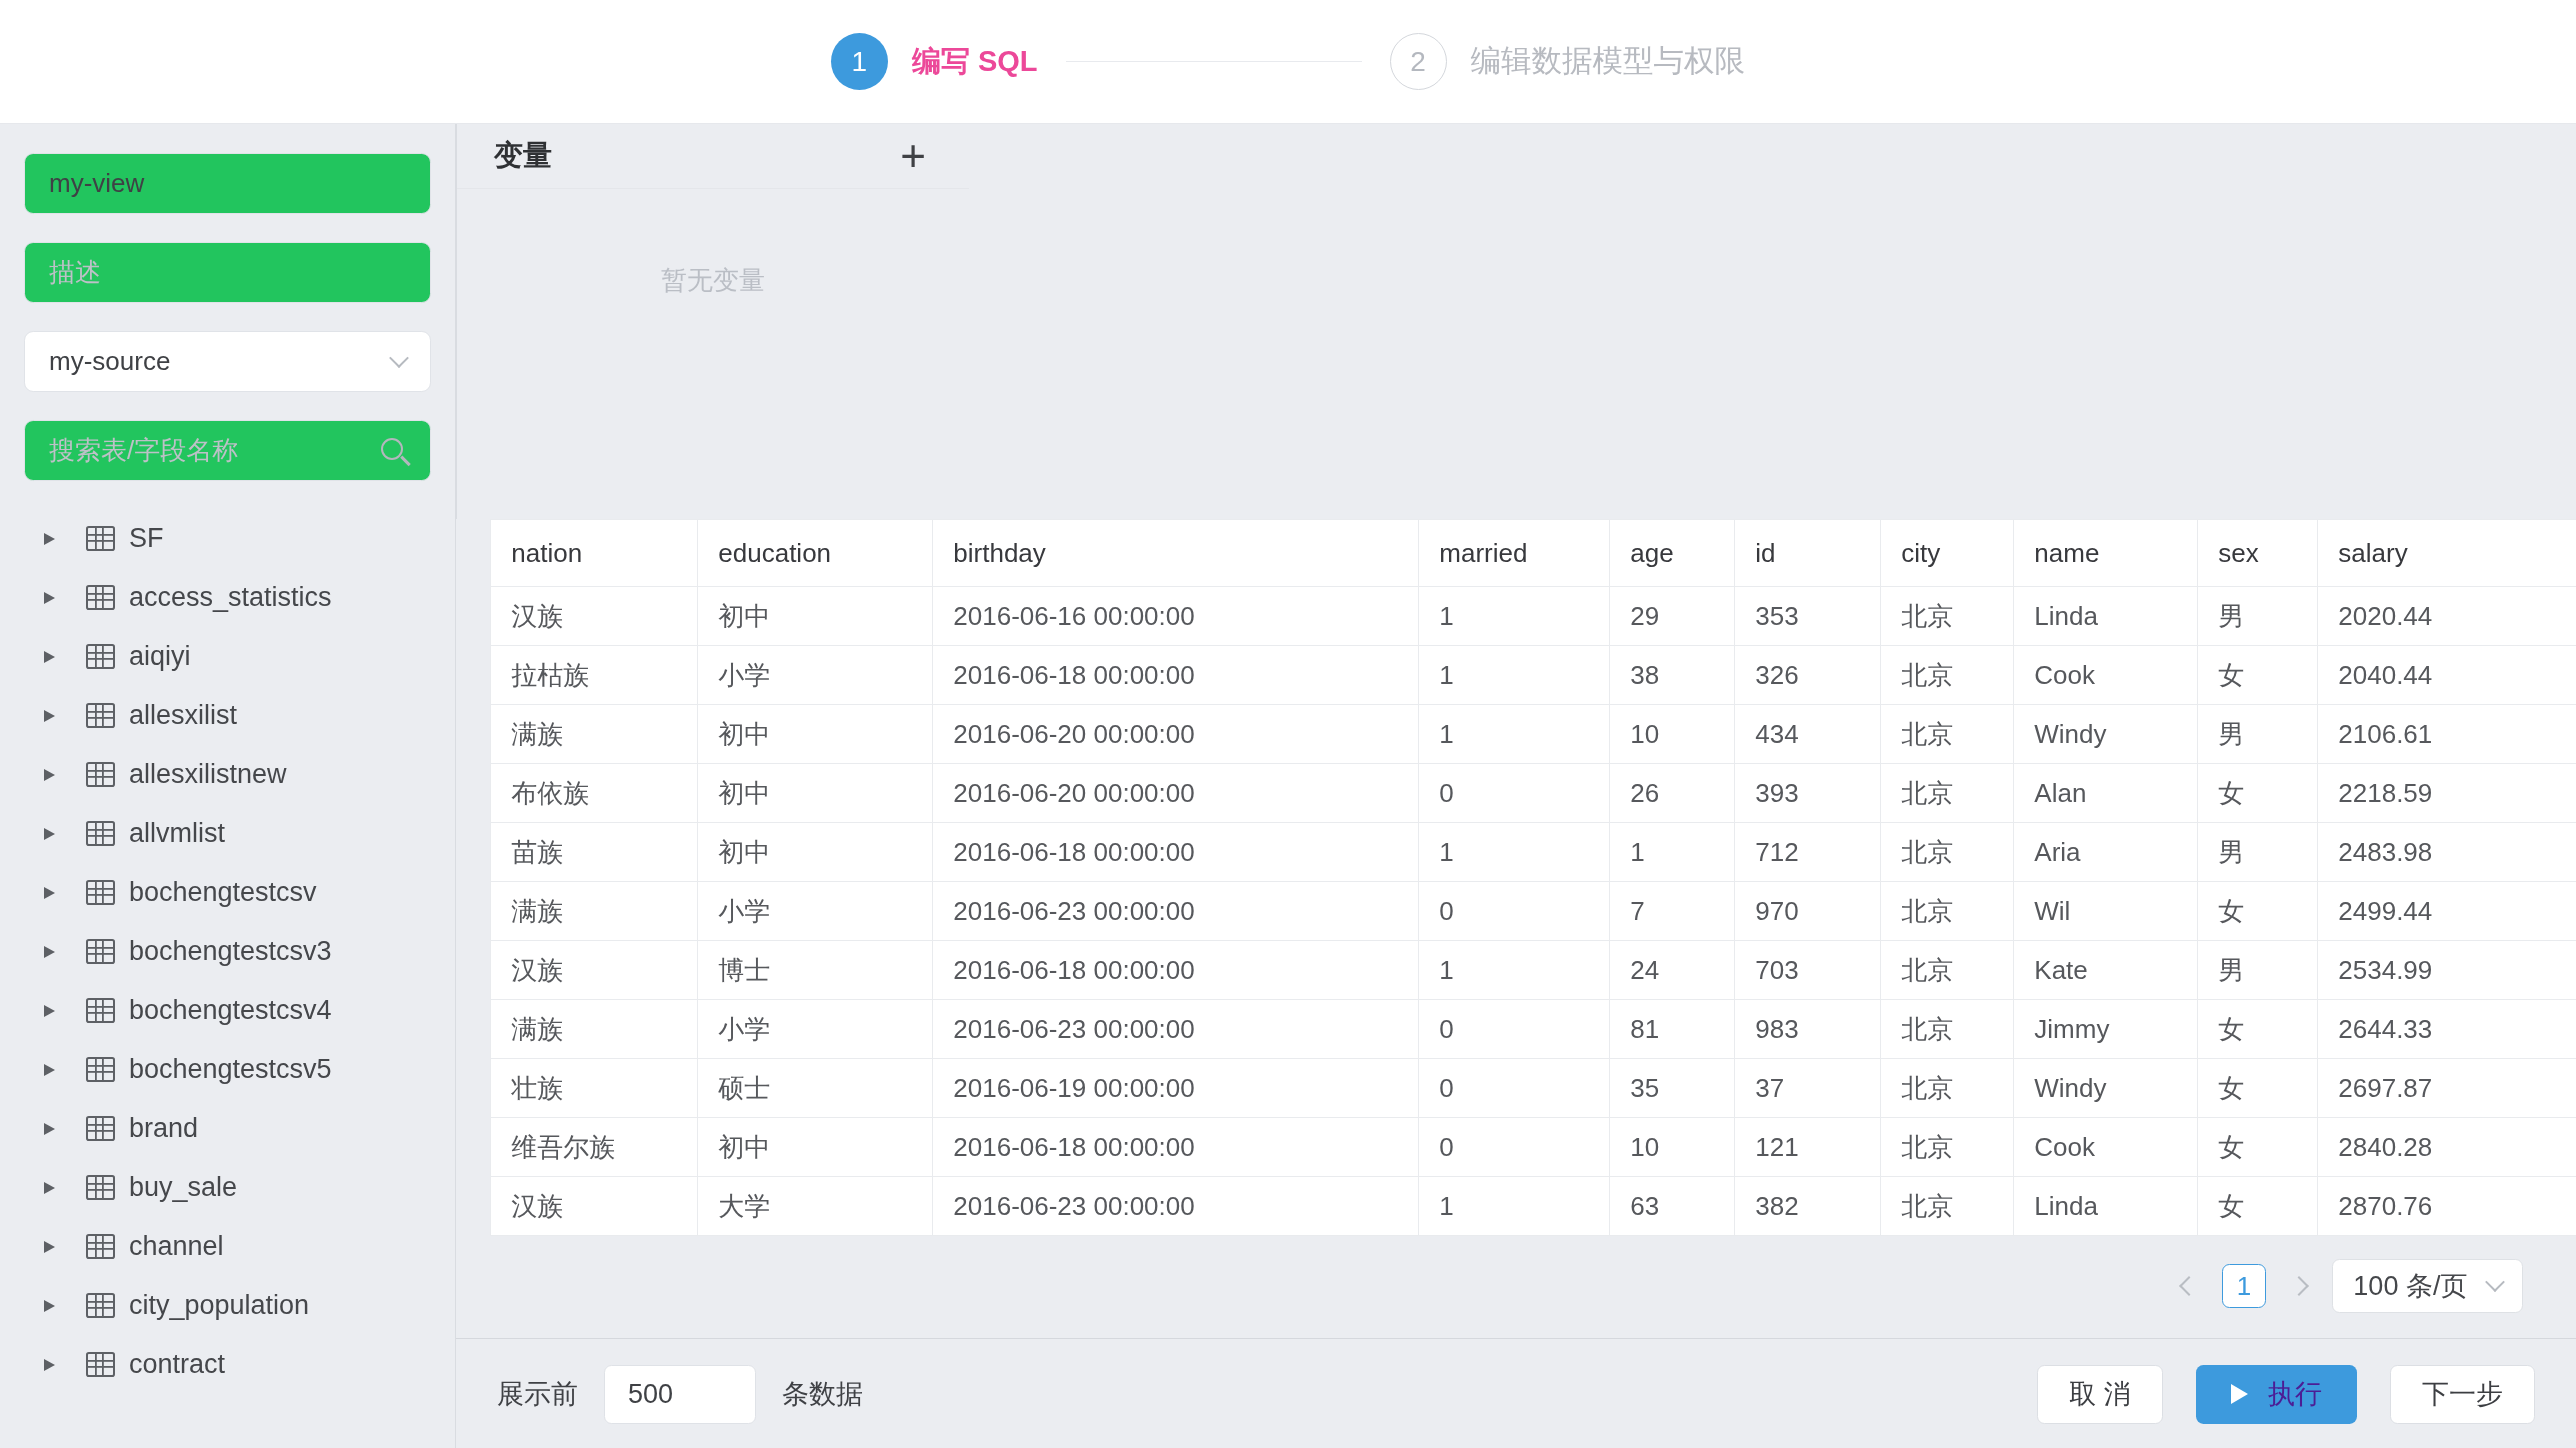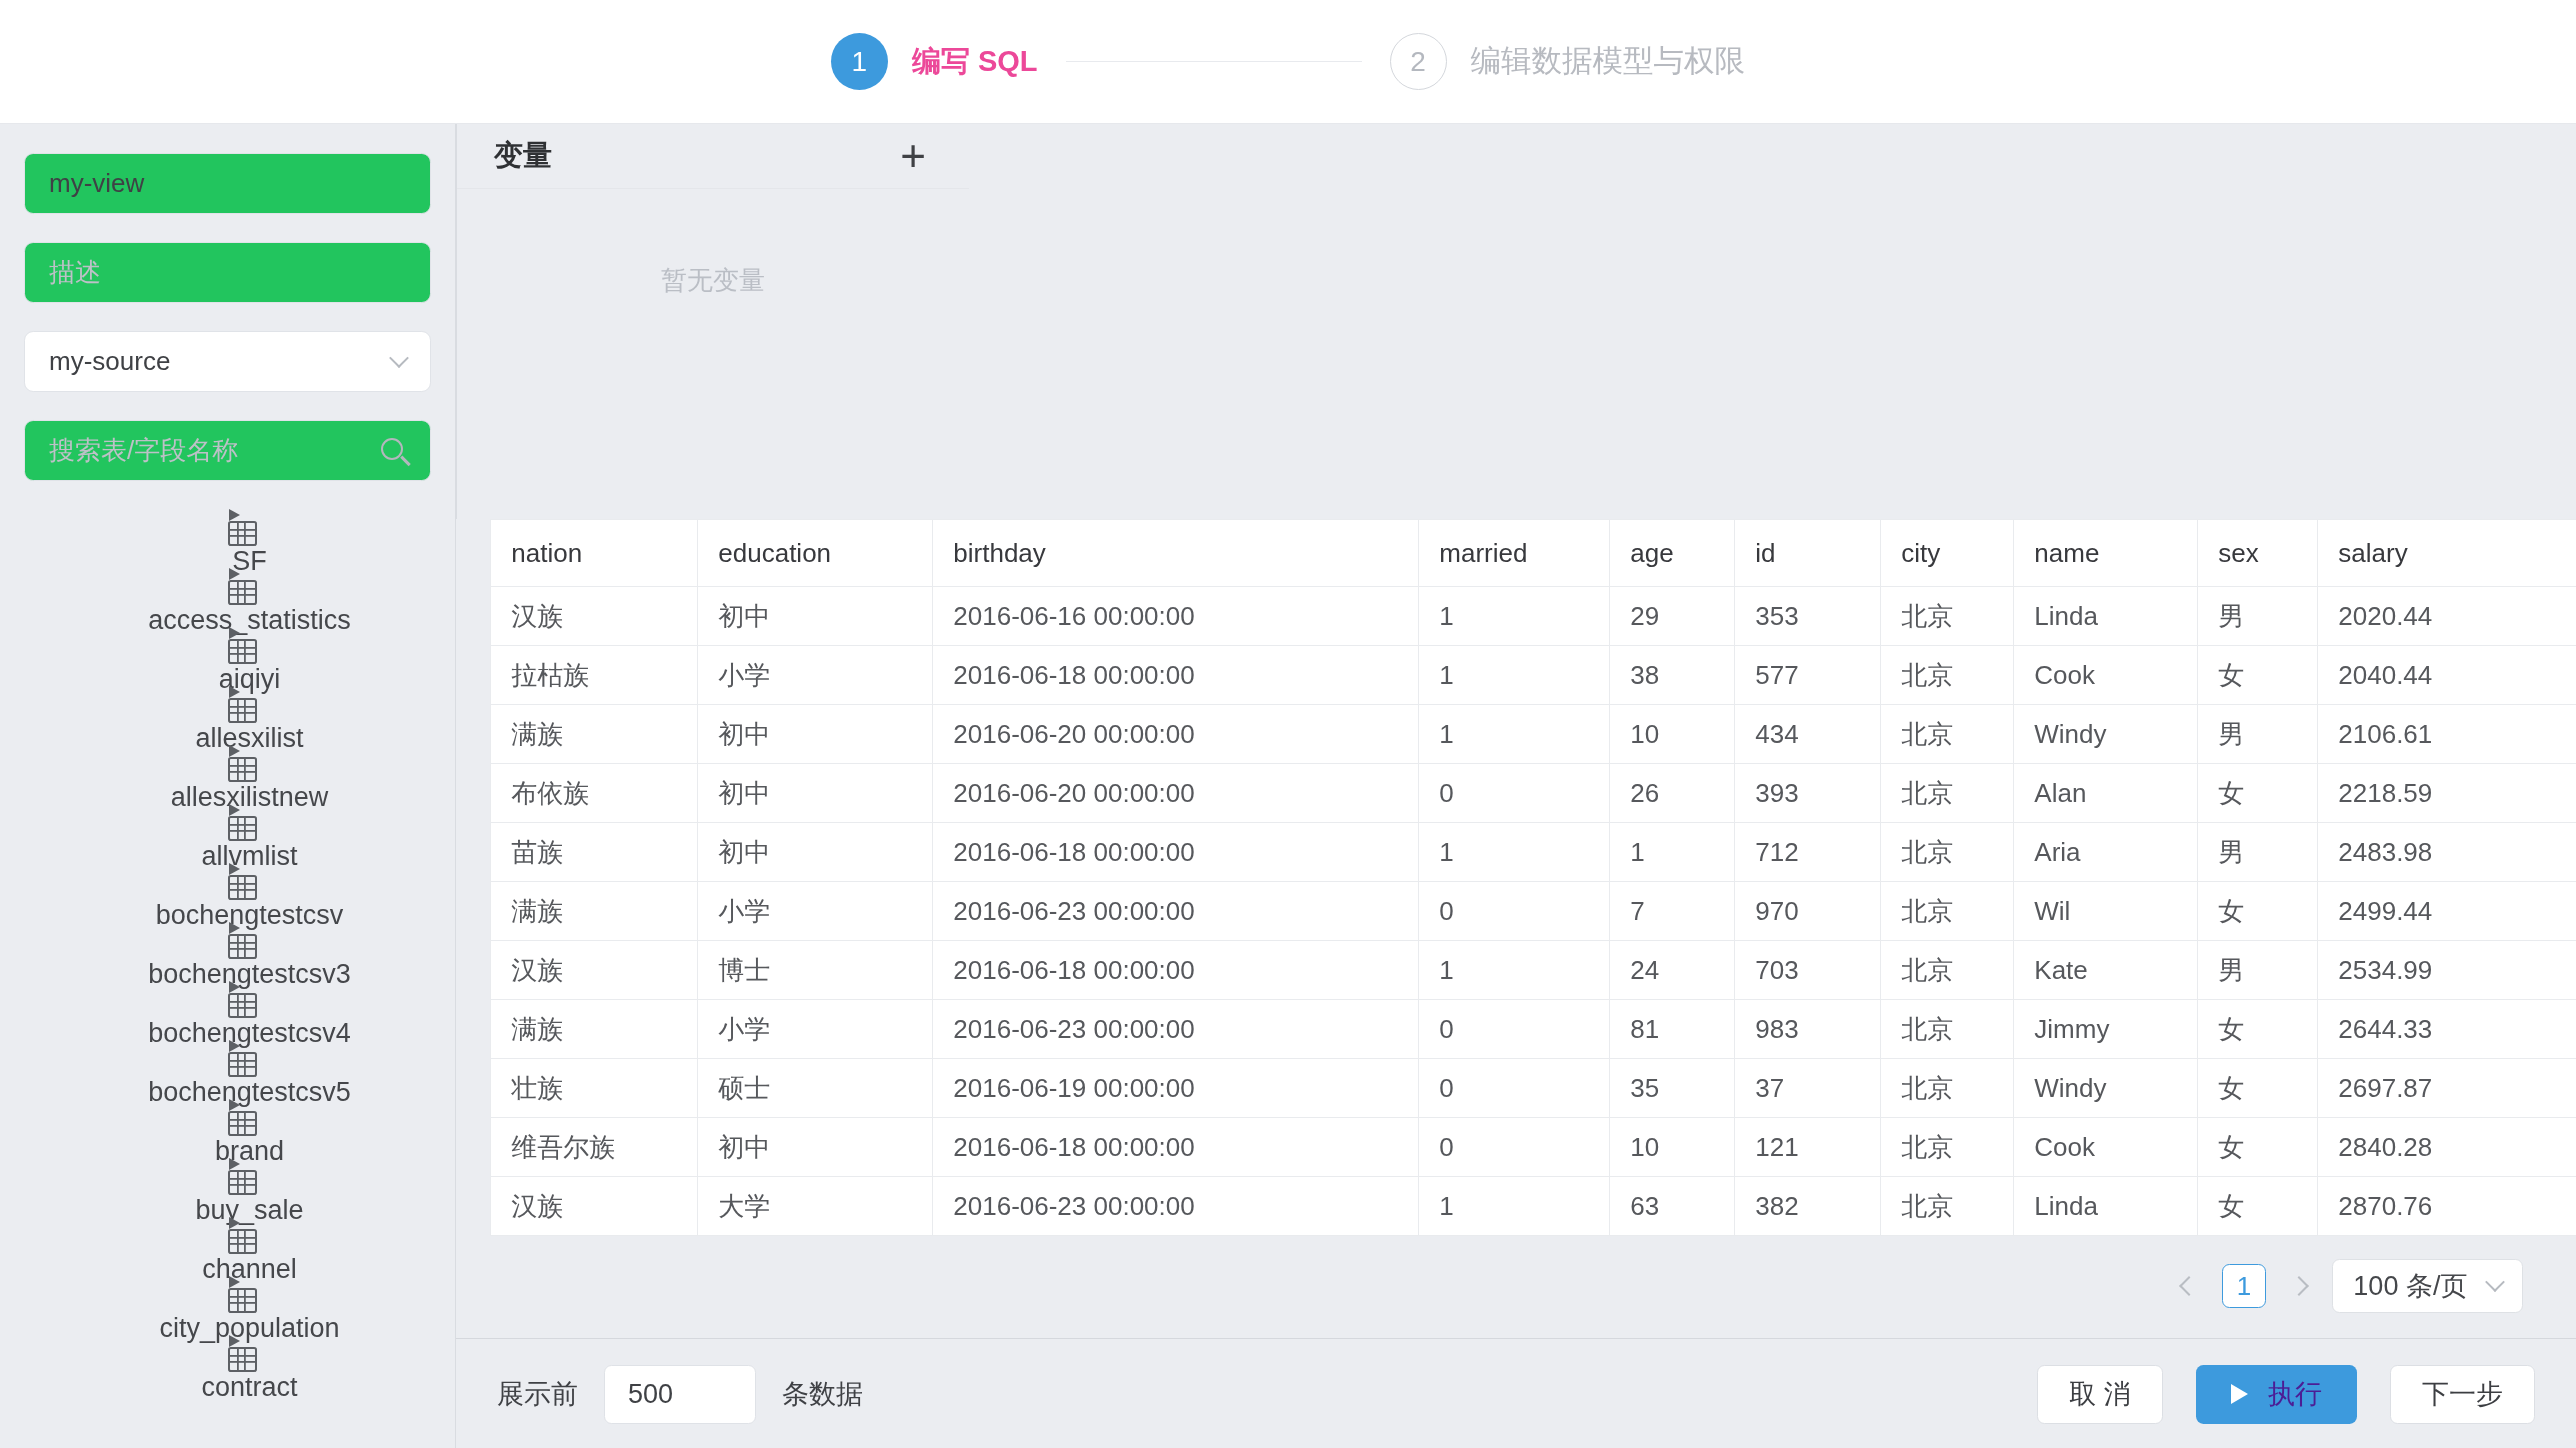--- a/index.html
+++ b/index.html
@@ -36,21 +36,21 @@
     display:flex; align-items:center; justify-content:space-between; padding:0 24px; font-size:26px; cursor:pointer; }
   .chevron-down { width:14px; height:14px; border-right:2.8px solid #b6bac0; border-bottom:2.8px solid #b6bac0;
     transform:rotate(45deg) translate(-2.8px,-2.8px); }
   .search-icon { position:absolute; right:28px; top:17.6px; width:22px; height:22px;
     border:2.8px solid #b3b7bd; border-radius:50%; }
   .search-icon::after { content:""; position:absolute; width:2.8px; height:12px; background:#b3b7bd;
     right:-5.5px; bottom:-9.2px; transform:rotate(-45deg); }
 
   .tree { margin-top:28px; }
   .tree-item { height:59px; display:flex; align-items:center; padding-left:44px;
-    font-size:27px; color:#45474b; cursor:pointer; white-space:nowrap;flex-direction:column; }
+    font-size:27px; color:#45474b; cursor:pointer; white-space:nowrap; }
   .caret-icon { width:0; height:0; border-left:11px solid #5d6065;
     border-top:6.5px solid transparent; border-bottom:6.5px solid transparent; margin-right:31px; flex:none; }
   .grid-icon { width:29px; height:25px; border:2.8px solid #5d6065; border-radius:2.8px; margin-right:14px; flex:none;
     background-image:linear-gradient(#5d6065,#5d6065),linear-gradient(#5d6065,#5d6065),
       linear-gradient(#5d6065,#5d6065),linear-gradient(#5d6065,#5d6065);
     background-size:1.8px 100%,1.8px 100%,100% 1.8px,100% 1.8px;
     background-position:6.5px 0,14px 0,0 5.5px,0 12px; background-repeat:no-repeat; }
 
   
   .main { flex:1; min-width:0; display:flex; flex-direction:column; }
@@ -300,21 +300,21 @@
               <td>男</td>
               <td>2020.44</td>
             </tr>
 
             <tr class="data-row">
               <td>拉枯族</td>
               <td>小学</td>
               <td>2016-06-18 00:00:00</td>
               <td>1</td>
               <td>38</td>
-              <td>577</td>
+              <td>326</td>
               <td>北京</td>
               <td>Cook</td>
               <td>女</td>
               <td>2040.44</td>
             </tr>
 
             <tr class="data-row">
               <td>满族</td>
               <td>初中</td>
               <td>2016-06-20 00:00:00</td>

